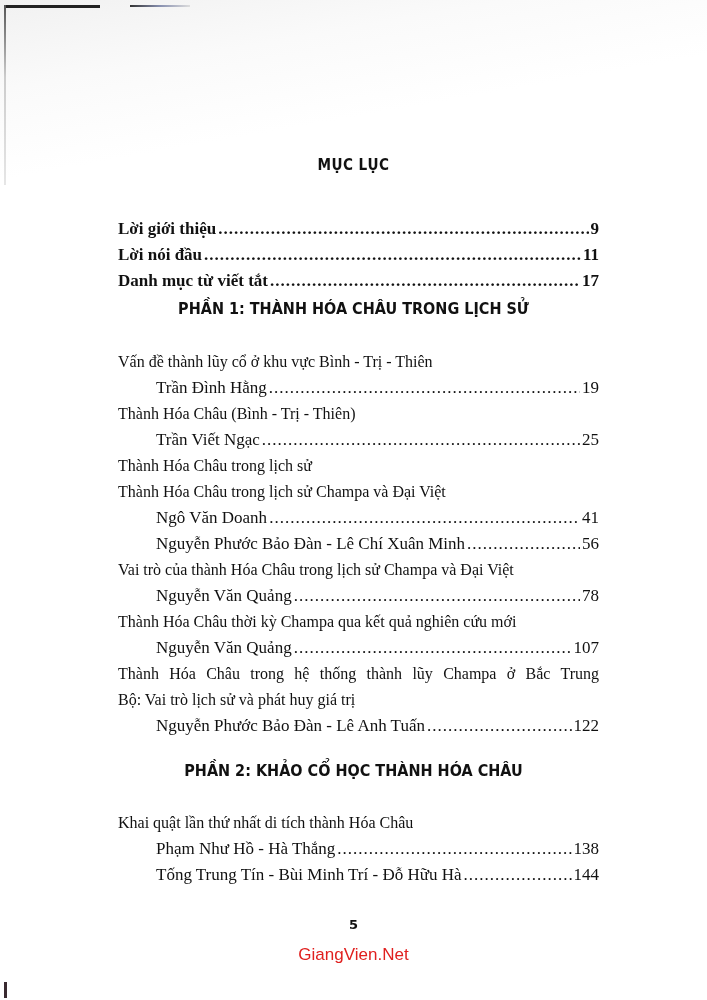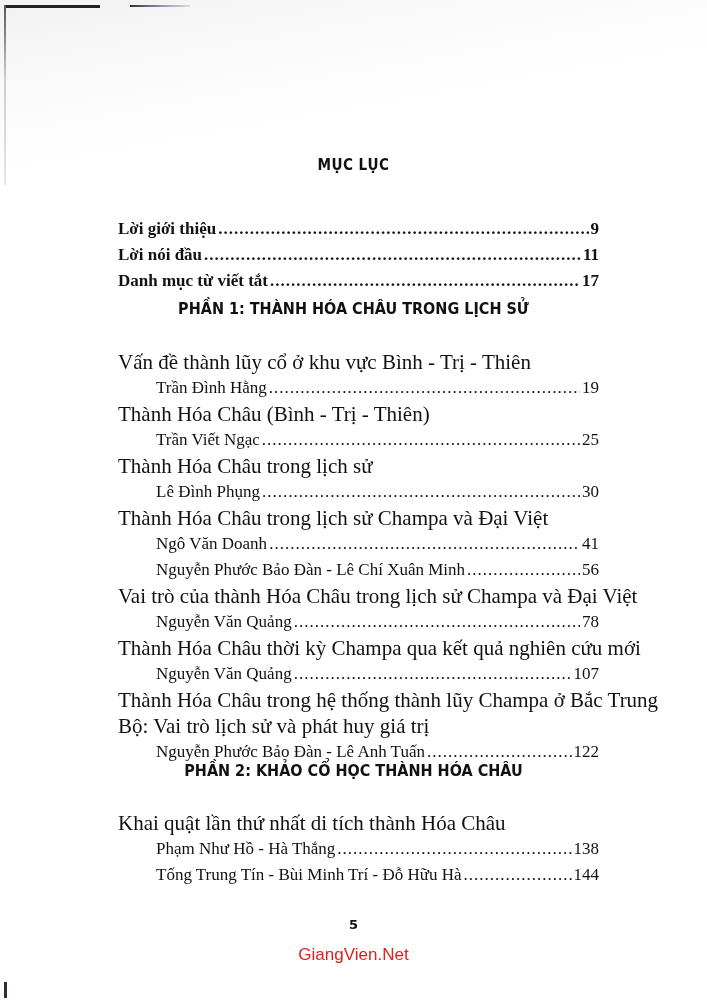--- a/index.html
+++ b/index.html
@@ -87,21 +87,21 @@
   .section-head {
     position: absolute;
     left: 0; right: 0;
     text-align: center;
     font-family: "DejaVu Sans", sans-serif;
     font-weight: bold;
     font-size: 15.5px;
     transform: scaleX(0.93);
   }
   .entry .title-line {
-    font-size: 21px;
+    font-size: 16px;
     line-height: 26px;
     height: 26px;
     white-space: nowrap;
   }
   .entry .title-line.justify {
     text-align: justify;
     text-align-last: justify;
   }
   .entry .row {
     padding-left: 38px;
@@ -170,25 +170,20 @@
   <div class="entry">
     <div class="title-line">Thành Hóa Châu (Bình - Trị - Thiên)</div>
     <div class="row">
         <span class="label">Trần Viết Ngạc</span>
         <span class="dots"></span>
         <span class="pg">25</span>
       </div>
   </div>
   <div class="entry">
     <div class="title-line">Thành Hóa Châu trong lịch sử</div>
-    <div class="row">
-        <span class="label">Lê Đình Phụng</span>
-        <span class="dots"></span>
-        <span class="pg">30</span>
-      </div>
   </div>
   <div class="entry">
     <div class="title-line">Thành Hóa Châu trong lịch sử Champa và Đại Việt</div>
     <div class="row">
         <span class="label">Ngô Văn Doanh</span>
         <span class="dots"></span>
         <span class="pg">41</span>
       </div>
   </div>
   <div class="entry">

